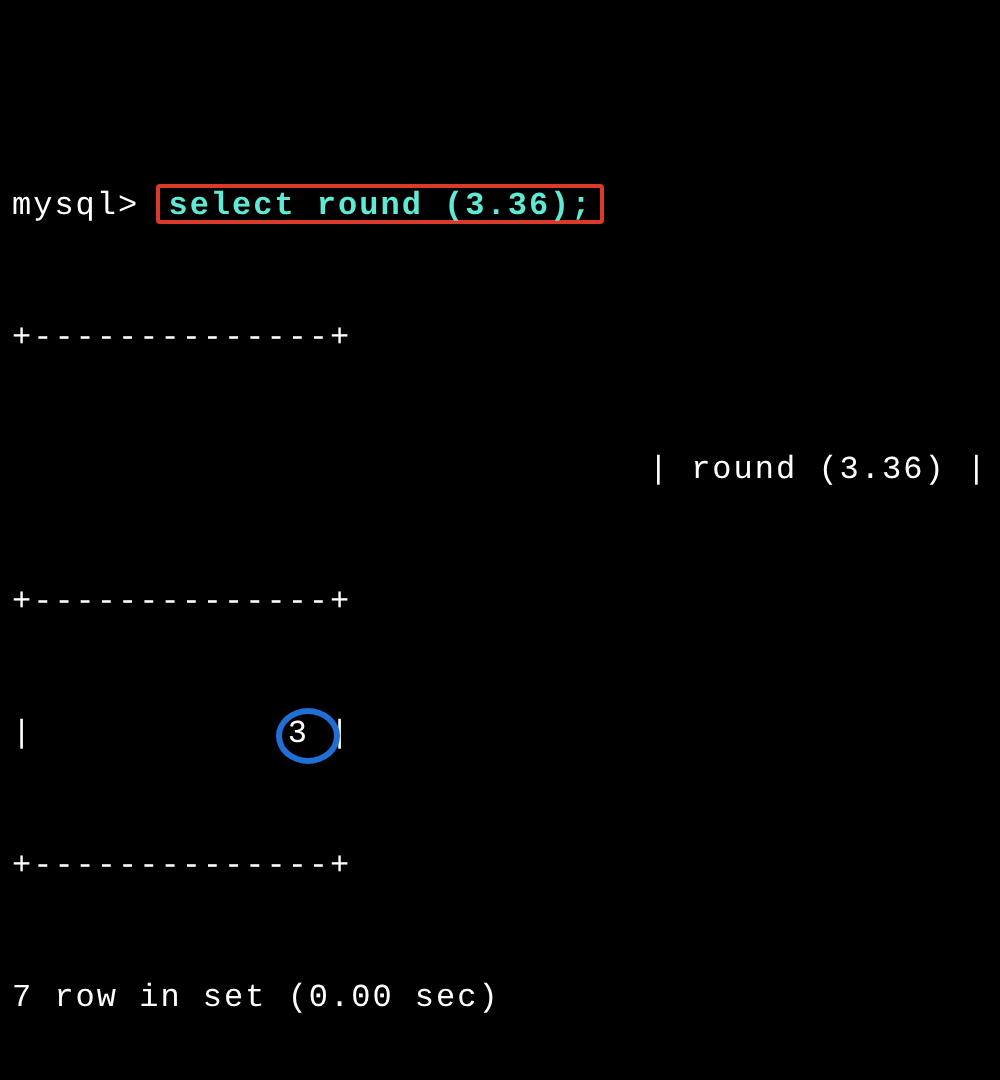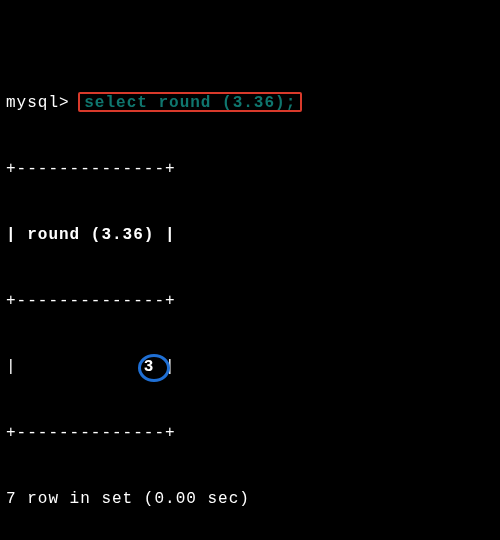--- a/index.html
+++ b/index.html
@@ -22,21 +22,21 @@
   .line {
     display: block;
     height: 22px;
   }
   .prompt-cmd {
     display: inline-block;
     border: 2px solid #d93a2b;
     border-radius: 2px;
     padding: 0 4px;
     margin-left: -2px;
-    color: #0f766e;
+    color: #5eead4;
     font-weight: bold;
     line-height: 18px;
     height: 20px;
     box-sizing: border-box;
   }
   .result-wrap {
     display: inline-block;
     position: relative;
   }
   .result-value {
@@ -49,21 +49,21 @@
     border-radius: 50%;
     z-index: 1;
     pointer-events: none;
   }
   .circle.c1 {
     width: 26px;
     height: 22px;
     left: -6px;
     top: -2px;
   }
-  .bold { font-weight: bold; }
+  .bold { font-weight: normal; text-align: right; }
 </style>
 </head>
 <body>
 
 <div class="terminal">
 
   
   <span class="line"><span>mysql&gt;</span> <span class="prompt-cmd">select round (3.36);</span></span>
   <span class="line">+--------------+</span>
   <span class="line bold">| round (3.36) |</span>

